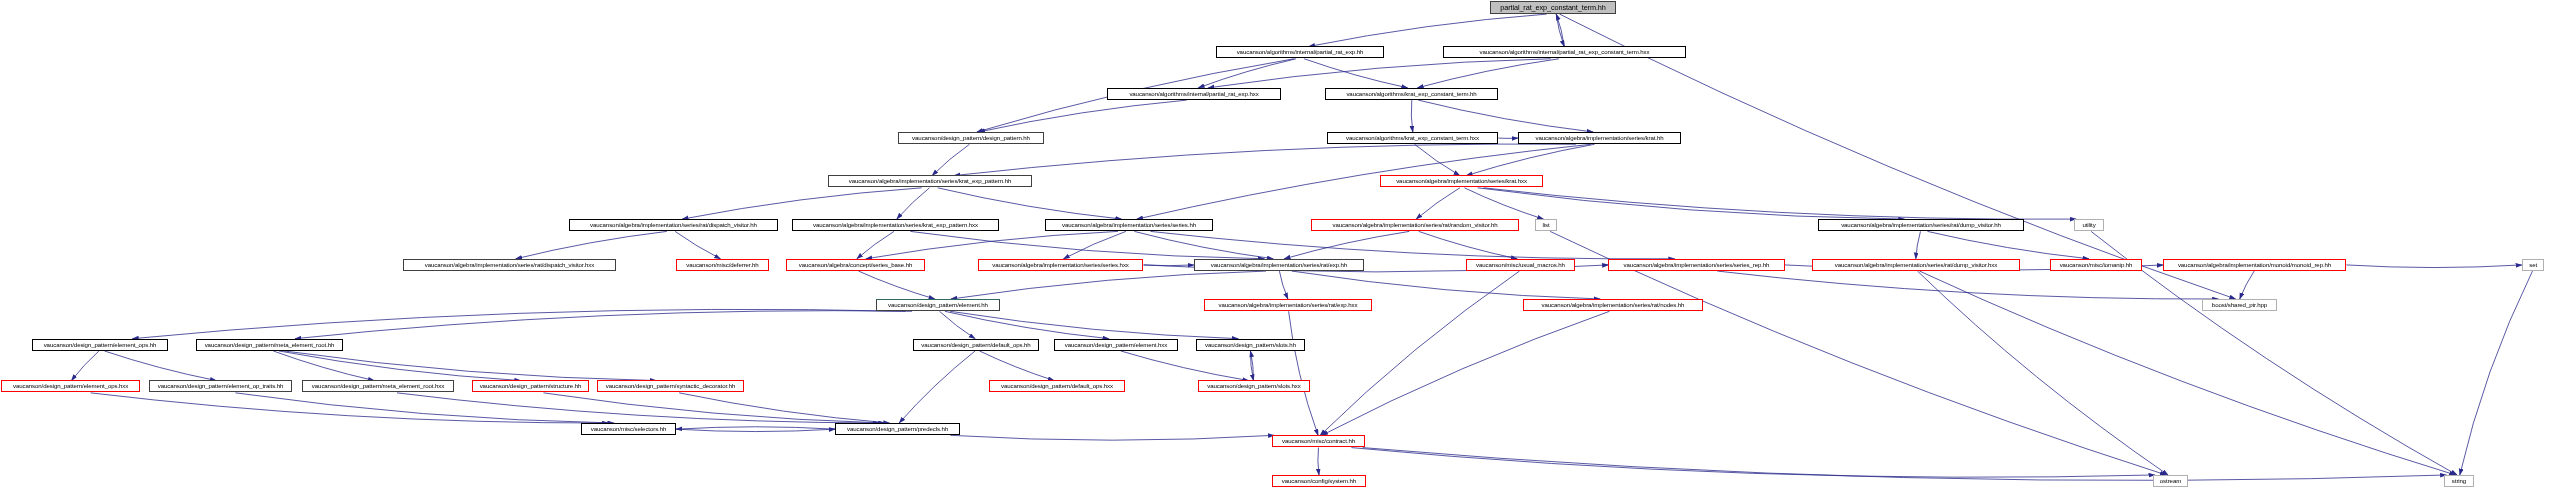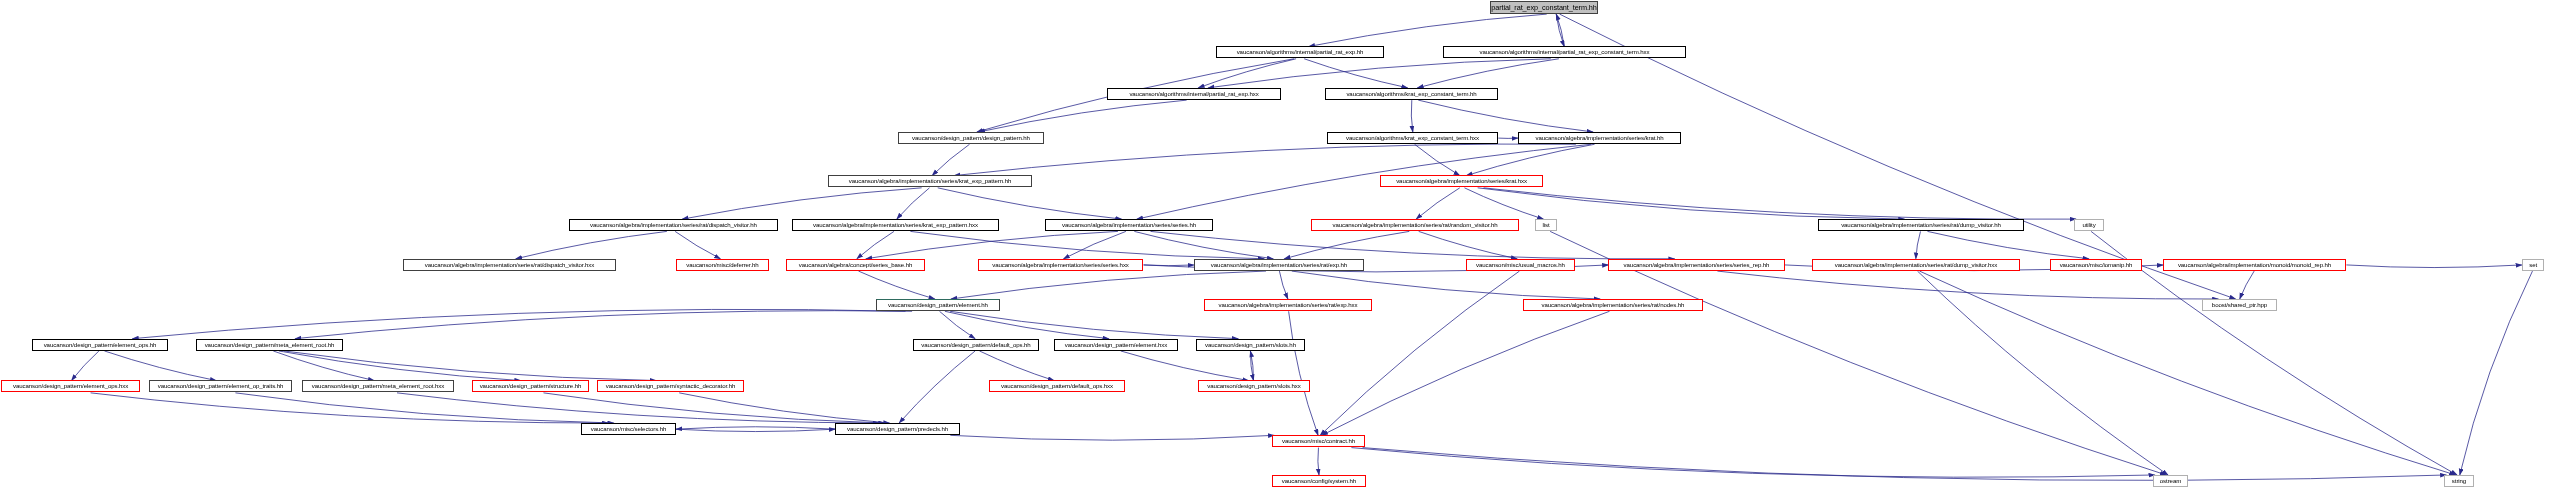--- a/index.html
+++ b/index.html
@@ -104,21 +104,21 @@
         <path d="M2419.0281690140846,801 Q3135.0740845070422,868.6391549295774 3857,850" fill="none" stroke="#2a2a8c" stroke-width="1.4" marker-end="url(#arrow)"></path>
         <path d="M2439,801 Q3406.06,883.7 4379,850" fill="none" stroke="#2a2a8c" stroke-width="1.4" marker-end="url(#arrow)"></path>
         <path d="M3432.233204134367,485 Q3634.6,680.9560077519379 3880.766795865633,850" fill="none" stroke="#2a2a8c" stroke-width="1.4" marker-end="url(#arrow)"></path>
         <path d="M3435.9140826873386,485 Q3893.6,696.2751550387597 4395.085917312662,850" fill="none" stroke="#2a2a8c" stroke-width="1.4" marker-end="url(#arrow)"></path>
         <path d="M3742.9808951965065,414 Q4044.34,651.6511462882096 4398.019104803493,850" fill="none" stroke="#2a2a8c" stroke-width="1.4" marker-end="url(#arrow)"></path>
         <path d="M4533.062015503876,485 Q4446.1,663.5962790697674 4402.937984496124,850" fill="none" stroke="#2a2a8c" stroke-width="1.4" marker-end="url(#arrow)"></path>
         <path d="M2774.7008733624452,414 Q3299.84,665.0779475982533 3877.2991266375548,850" fill="none" stroke="#2a2a8c" stroke-width="1.4" marker-end="url(#arrow)"></path>
       </g>
   </svg>
   <div id="node-layer">
-      <div class="node root" style="left: 1490px; top: 1.1px; width: 108px; height: 13px;">
+      <div class="node root" style="left: 1490px; top: 1.1px; width: 126px; height: 13px;">
         <span>partial_rat_exp_constant_term.hh</span>
       </div>
       <div class="node black" style="left: 1216px; top: 46px; width: 168px; height: 12.3px;">
         <span>vaucanson/algorithms/internal/partial_rat_exp.hh</span>
       </div>
       <div class="node black" style="left: 1443px; top: 46px; width: 243px; height: 12.3px;">
         <span>vaucanson/algorithms/internal/partial_rat_exp_constant_term.hxx</span>
       </div>
       <div class="node black" style="left: 1107px; top: 88px; width: 174px; height: 12.3px;">
         <span>vaucanson/algorithms/internal/partial_rat_exp.hxx</span>

